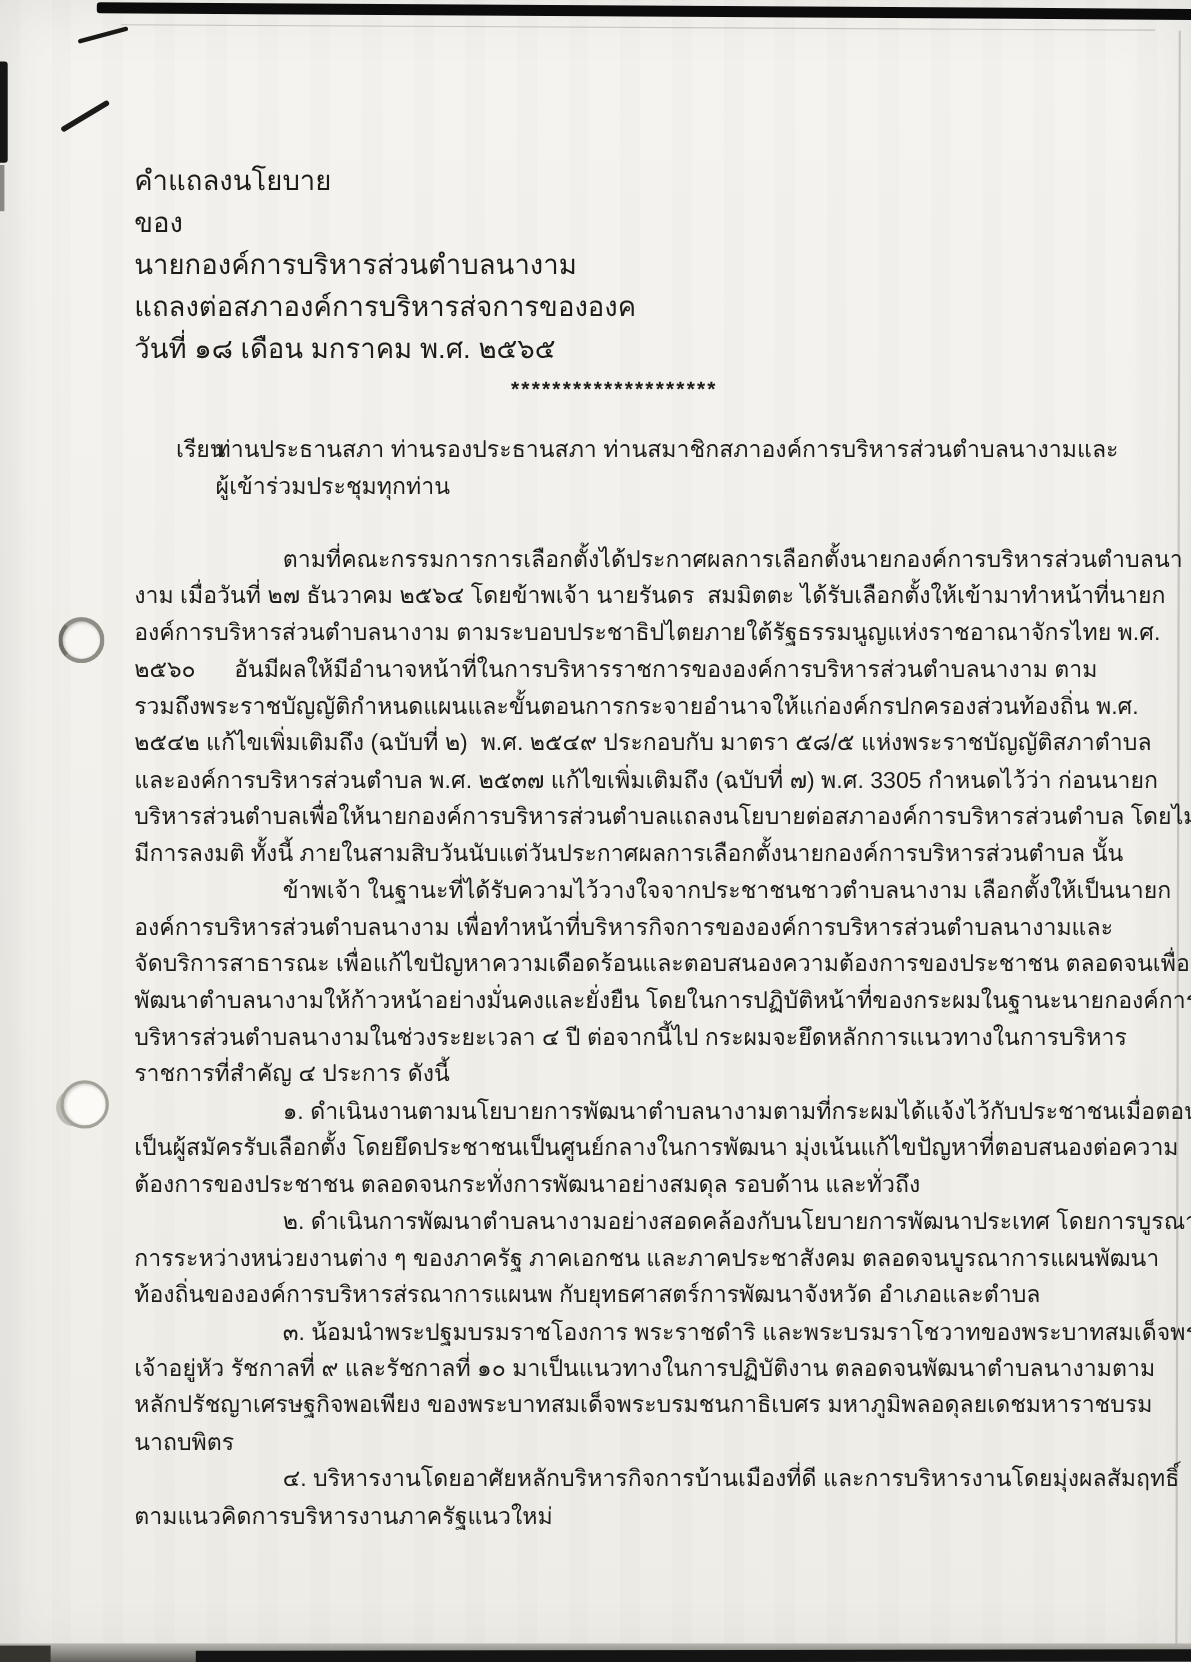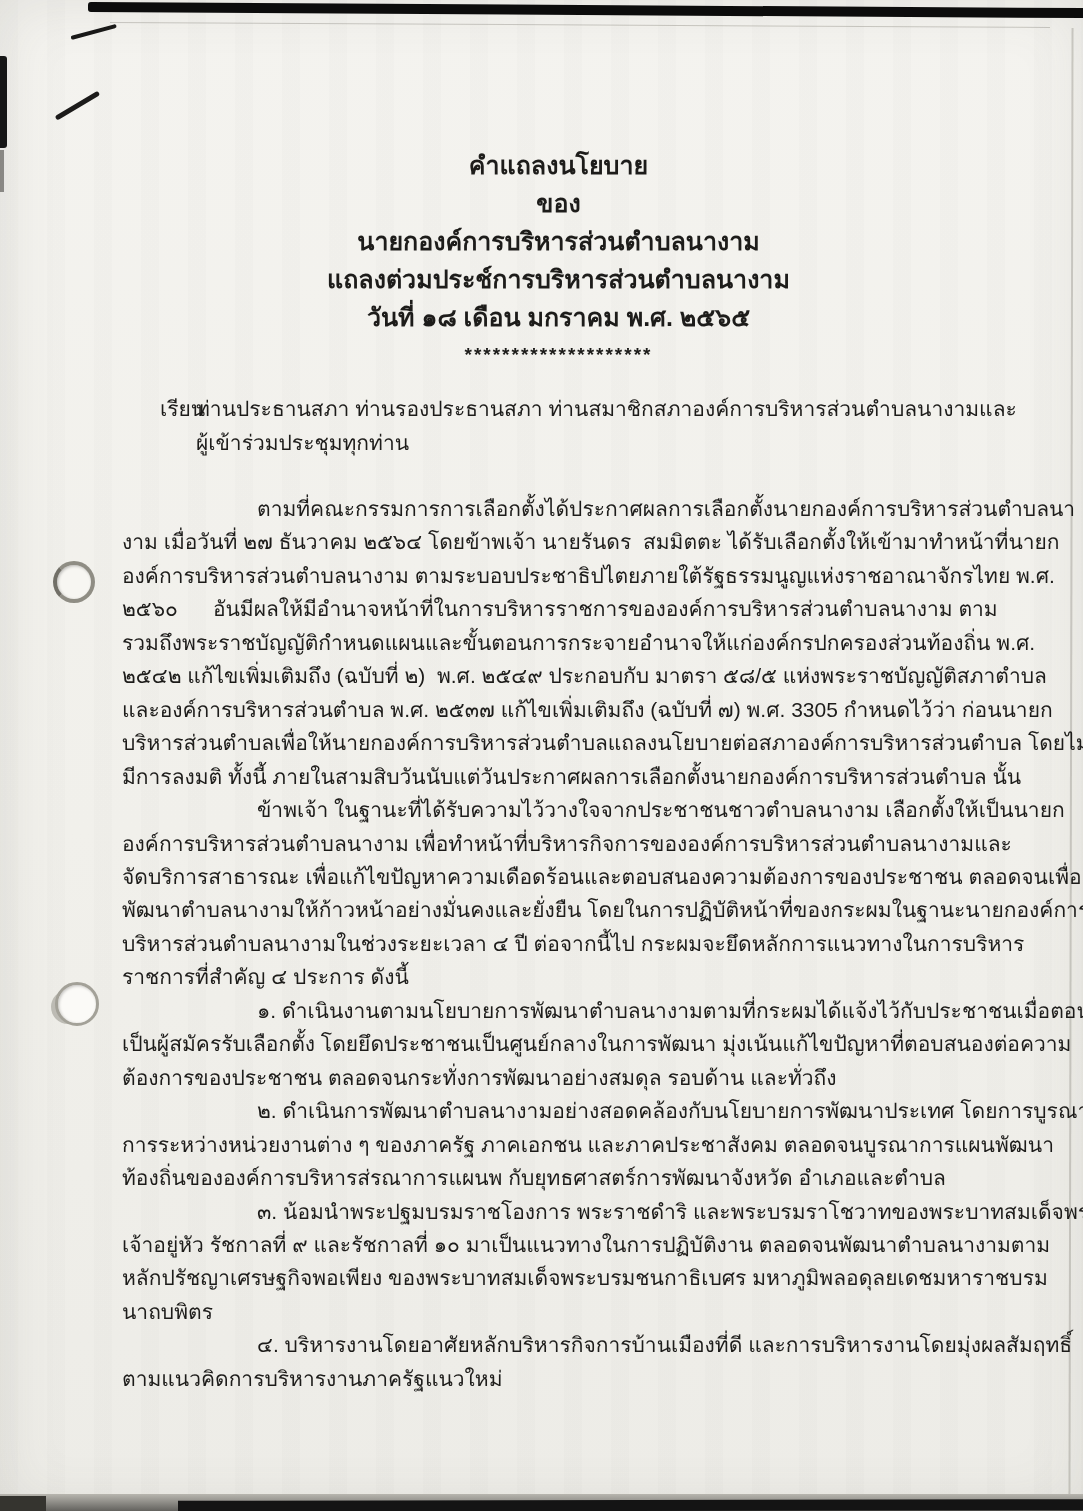--- a/index.html
+++ b/index.html
@@ -31,21 +31,21 @@
 
   .hole-1{position:absolute;left:53px;top:561px;width:34px;height:34px;border-radius:50%;
     border:4px solid #8f8d84;border-left-color:#716f67;background:#f7f6f2;
     box-shadow:inset 1px 1px 3px rgba(0,0,0,.25);}
   .hole-2{position:absolute;left:55px;top:982px;width:38px;height:38px;border-radius:50%;
     border:3px solid #a3a198;background:#fbfaf7;
     box-shadow:inset 1px 1px 3px rgba(0,0,0,.22), -9px 3px 0 -5px rgba(150,148,139,.55);}
 
   
   #content{position:absolute;left:122px;top:0;width:873px;}
-  .title-block{position:absolute;left:0;top:146px;width:100%;text-align:center;font-weight:bold;font-size:25px;line-height:38px;}
+  .title-block{position:absolute;left:0;top:146px;width:100%;text-align:left;font-weight:normal;font-size:25px;line-height:38px;}
   .title-block .line{white-space:pre;}
   .separator{position:absolute;left:0;top:344px;width:100%;text-align:center;font-weight:bold;font-size:19px;letter-spacing:2px;line-height:22px;}
 
   .salutation{position:absolute;left:0;top:392px;width:100%;font-size:21px;line-height:33.5px;}
   .salutation .label{position:absolute;left:18px;top:0;margin-left:20px;}
   .salutation .sal-lines{margin-left:74px;}
   .salutation .line{white-space:pre;}
 
   .body-block{position:absolute;left:0;top:492px;width:100%;font-size:21px;line-height:33.45px;}
   .para{margin:0;}
@@ -69,21 +69,21 @@
   <div class="pen-mark-b"></div>
   <div class="hole-1"></div>
   <div class="hole-2"></div>
 
   <div id="content">
 
     <div class="title-block">
         <div class="line">คำแถลงนโยบาย</div>
         <div class="line">ของ</div>
         <div class="line">นายกองค์การบริหารส่วนตำบลนางาม</div>
-        <div class="line">แถลงต่วมประช์การบริหารส่วนตำบลนางาม</div>
+        <div class="line">แถลงต่อสภาองค์การบริหารส่จการขององค</div>
         <div class="line">วันที่ ๑๘ เดือน มกราคม พ.ศ. ๒๕๖๕</div>
       </div>
 
     <div class="separator">********************</div>
 
     <div class="salutation">
       <span class="label">เรียน</span>
       <div class="sal-lines">
           <div class="line">ท่านประธานสภา ท่านรองประธานสภา ท่านสมาชิกสภาองค์การบริหารส่วนตำบลนางามและ</div>
           <div class="line">ผู้เข้าร่วมประชุมทุกท่าน</div>

